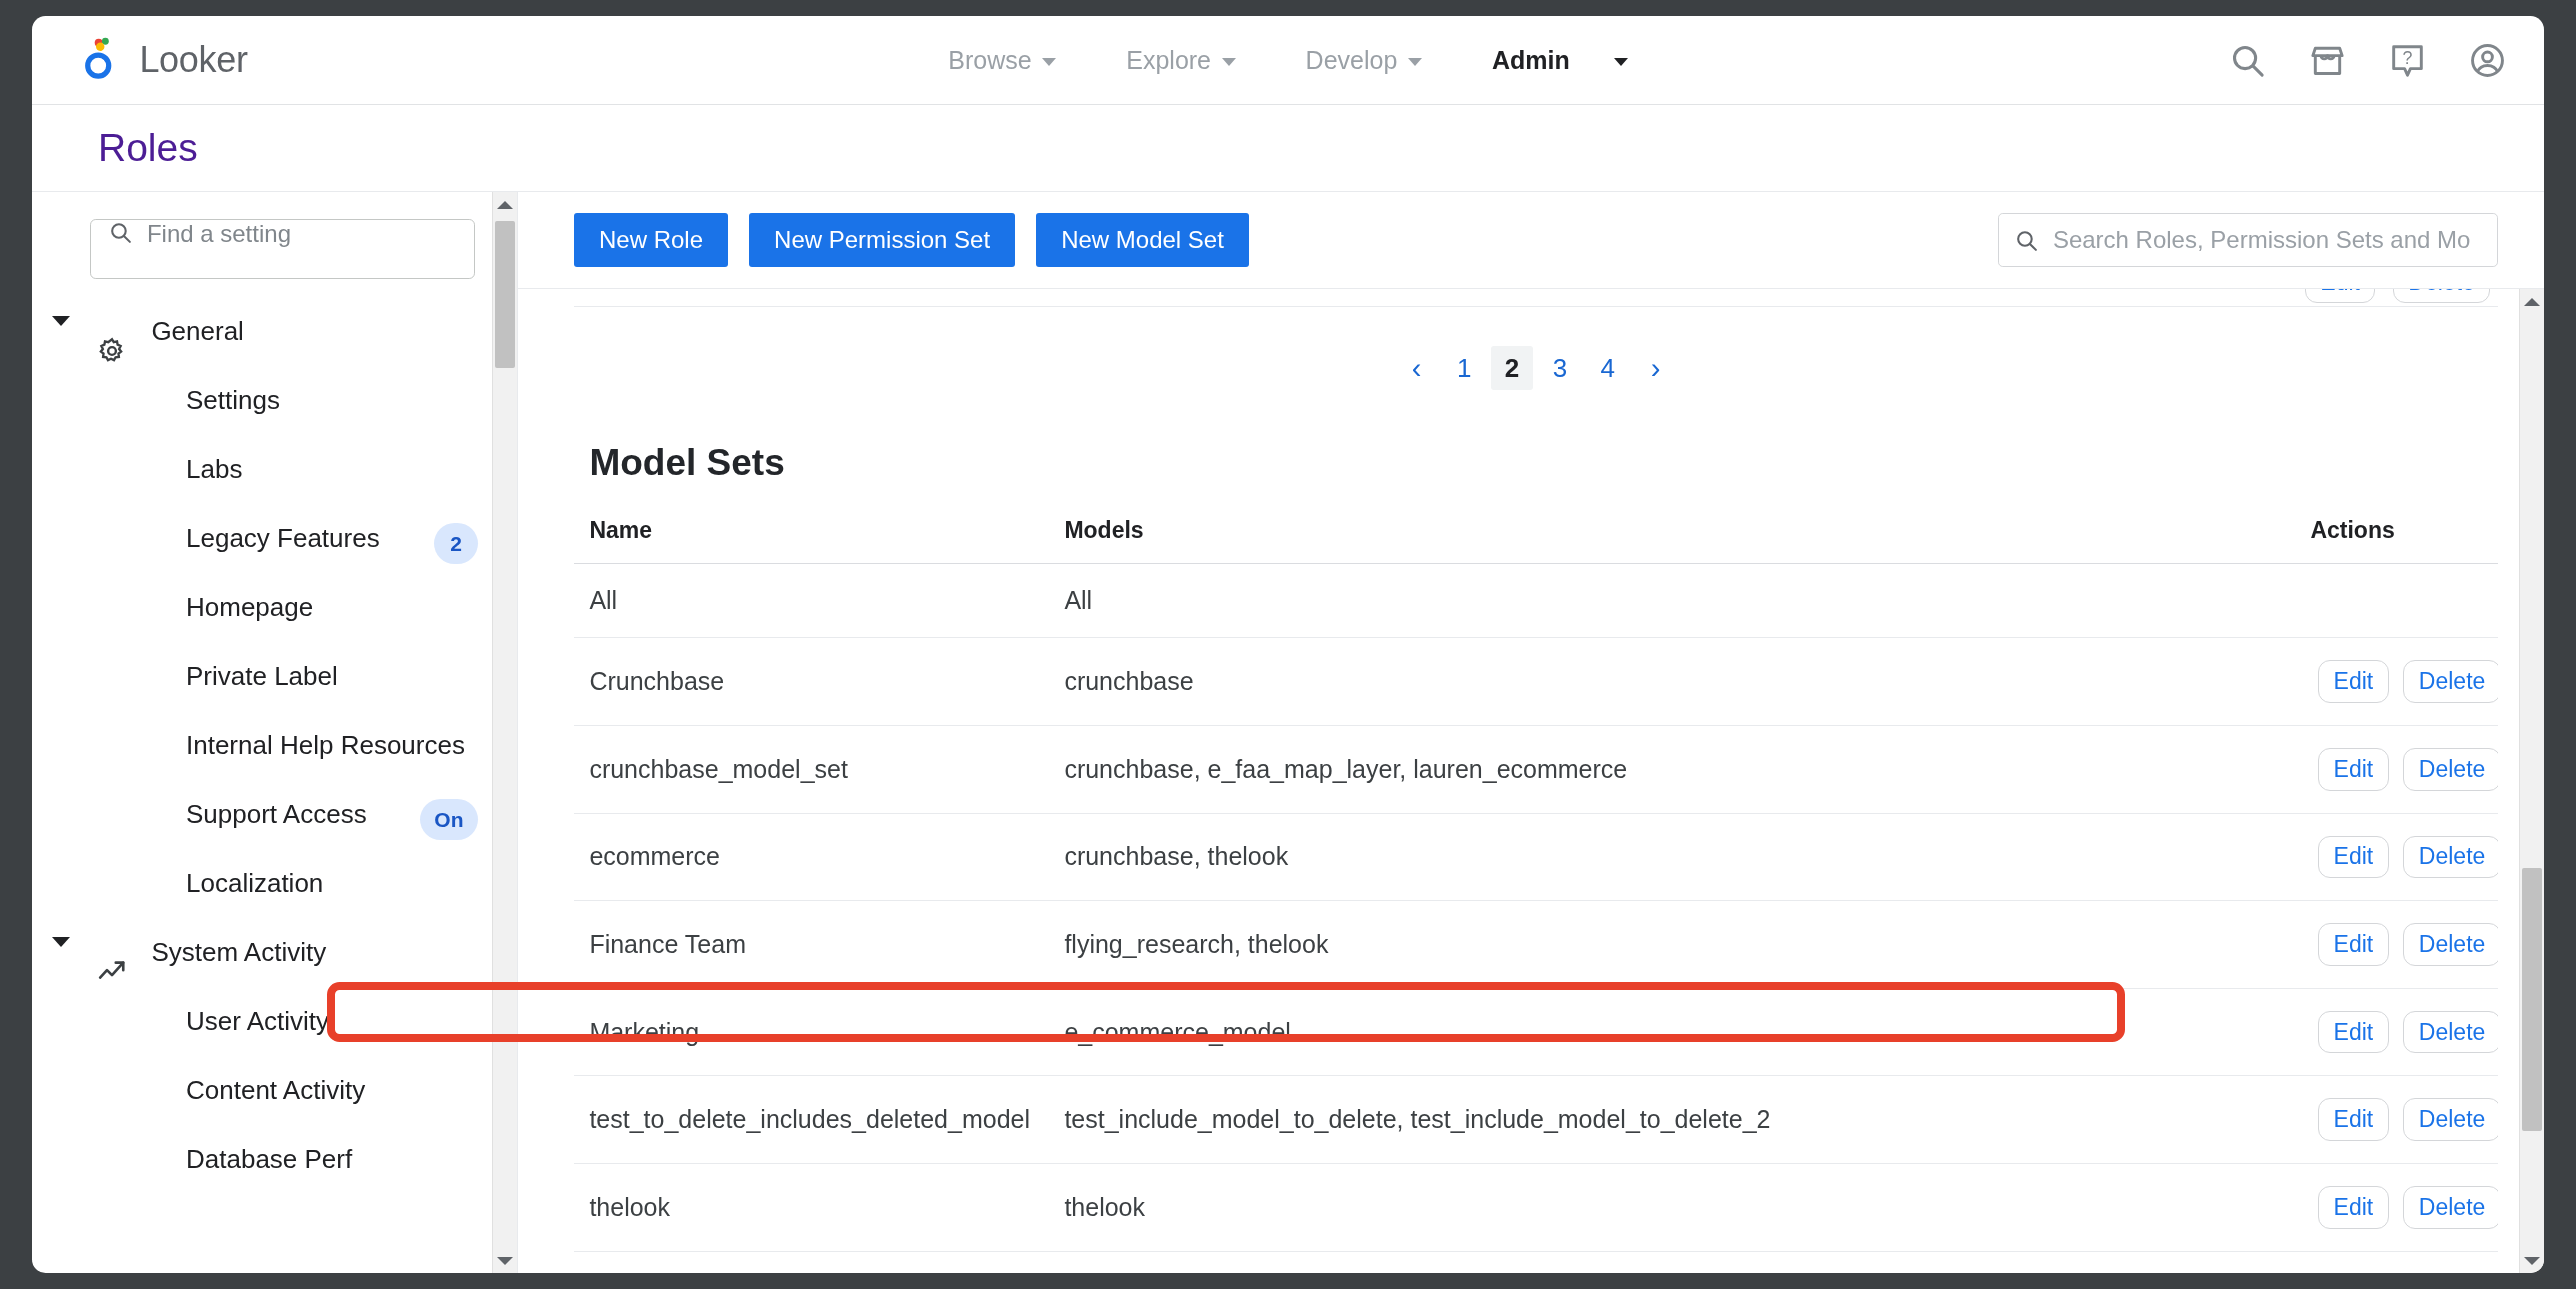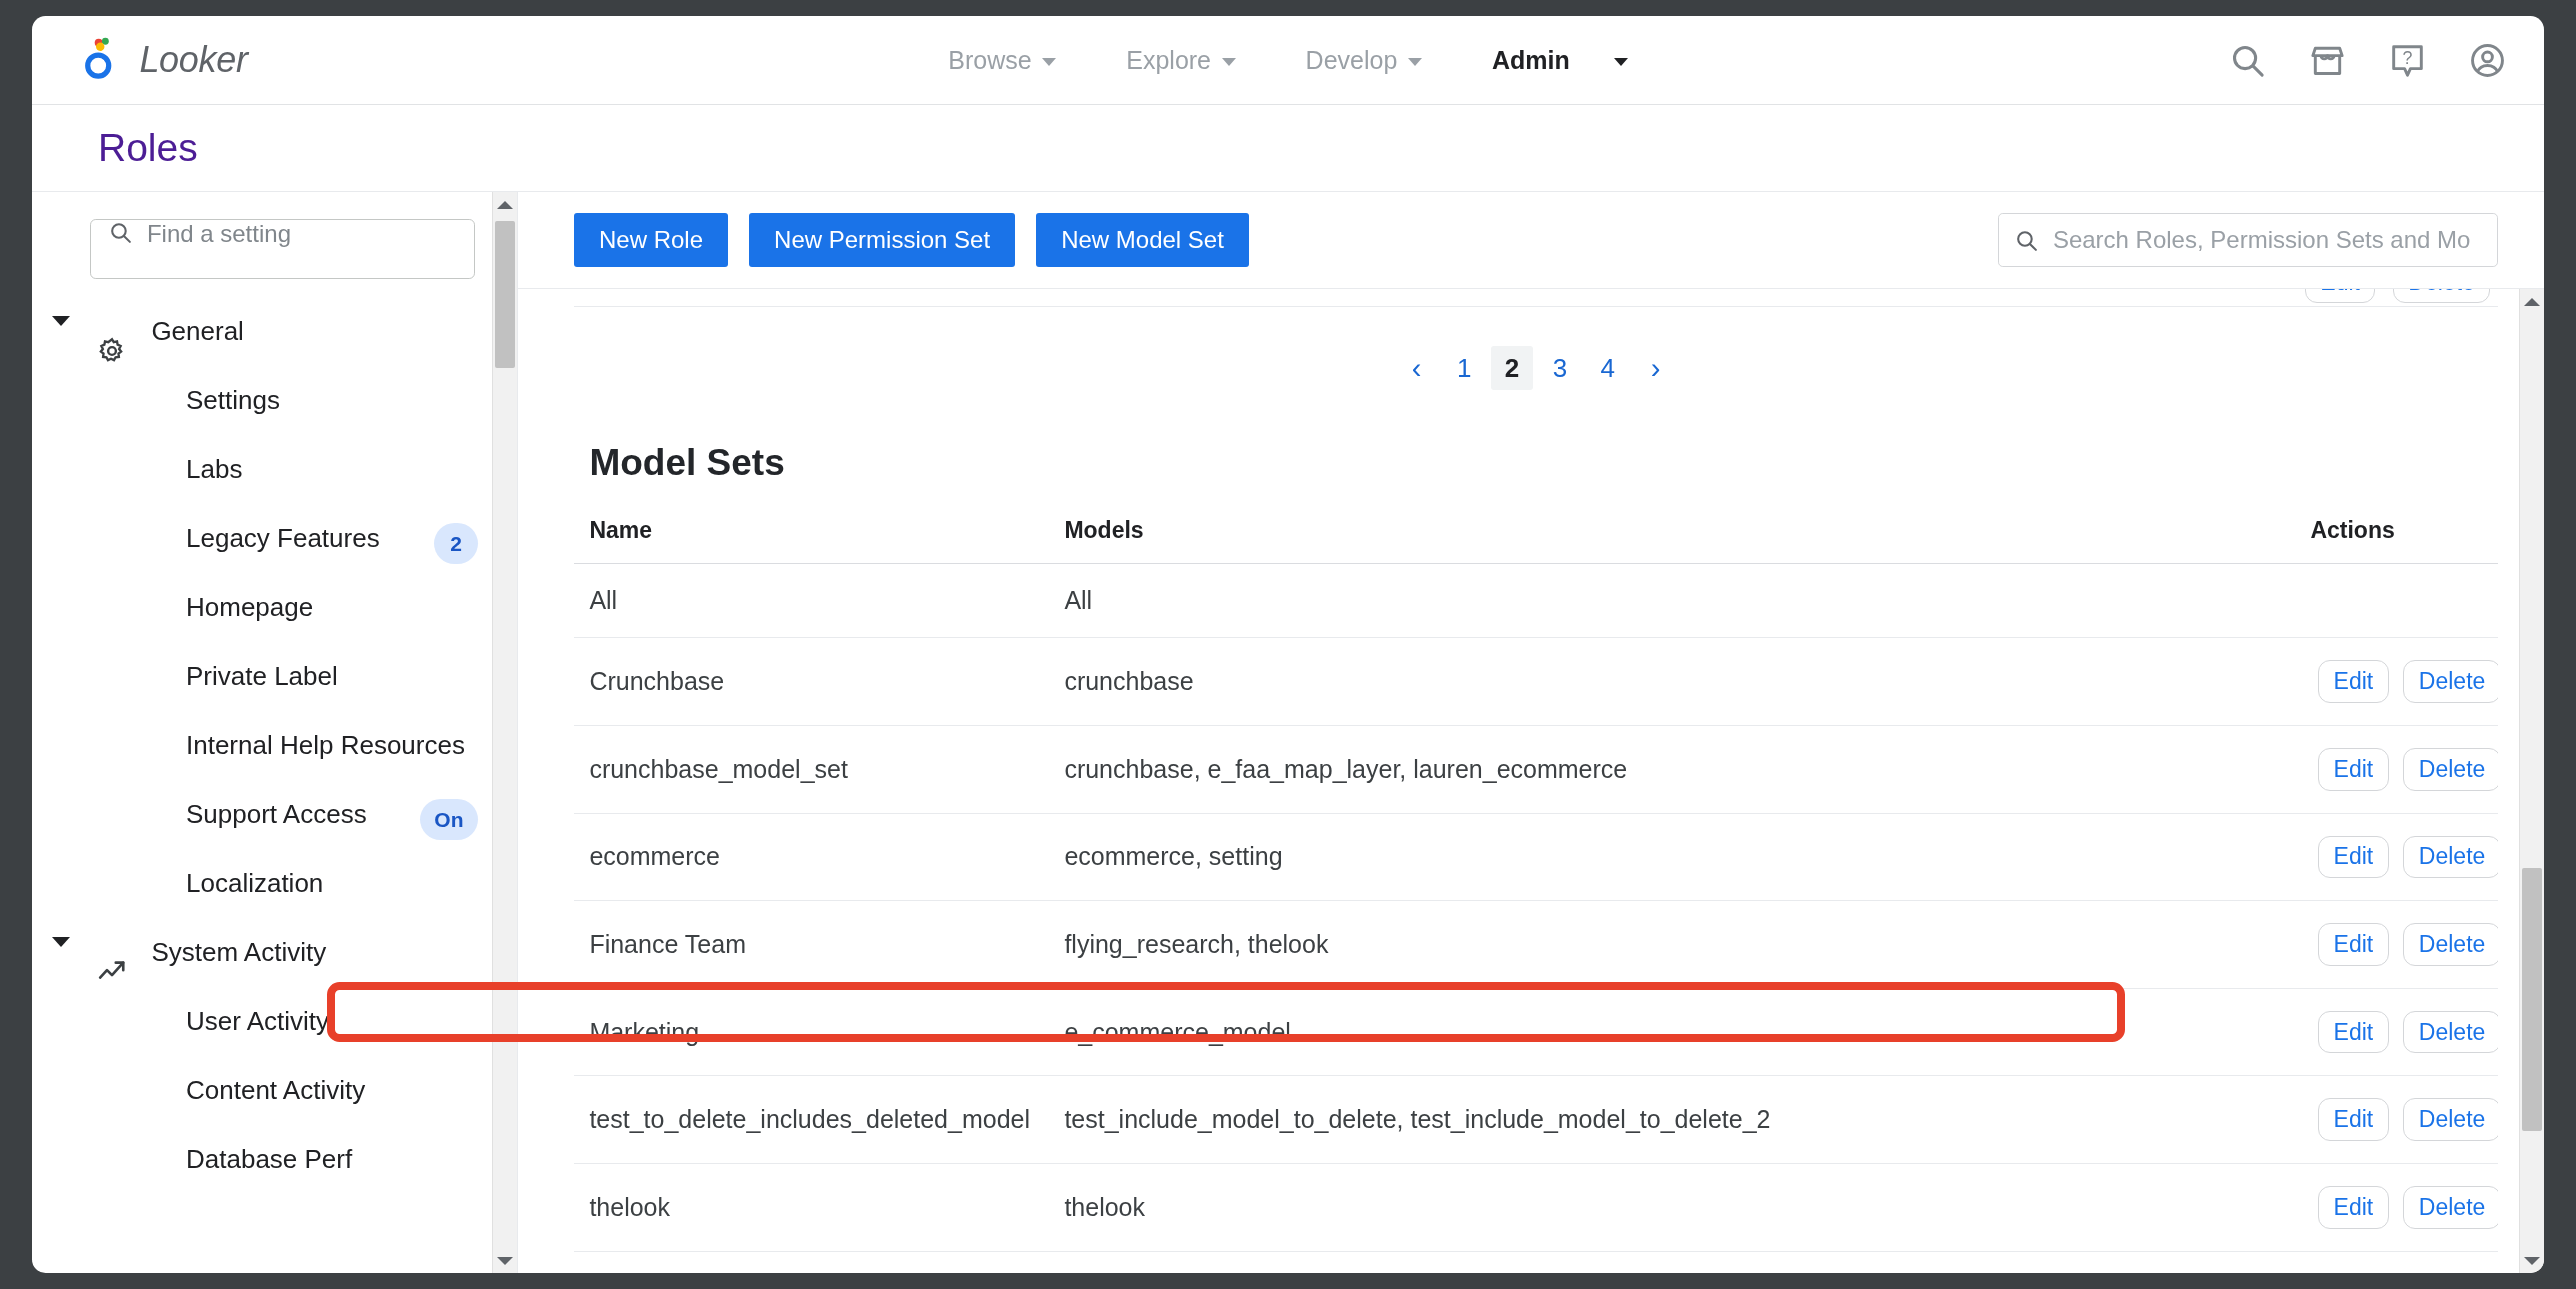--- a/index.html
+++ b/index.html
@@ -34,21 +34,20 @@
     align-items: center;
     padding: 0 37px 0 50px;
     position: relative;
   }
   .brand { display: flex; align-items: center; gap: 15.4px; }
   .brand-logo { width: 42px; height: 46px; position: relative; }
   .brand-name {
     font-size: 36px;
     color: #5f6368;
     letter-spacing: -0.3px;
-    font-style: italic;
   }
 
   .nav-center {
     position: absolute;
     left: 0; right: 0;
     display: flex;
     justify-content: center;
     gap: 0px;
     pointer-events: none;
   }
@@ -613,21 +612,21 @@
               <tr>
                 <td>crunchbase_model_set</td>
                 <td>crunchbase, e_faa_map_layer, lauren_ecommerce</td>
                 <td class="td-actions">
                   <button class="btn-link">Edit</button>
                   <button class="btn-link">Delete</button>
                 </td>
               </tr>
               <tr>
                 <td>ecommerce</td>
-                <td>ecommerce, setting</td>
+                <td>crunchbase, thelook</td>
                 <td class="td-actions">
                   <button class="btn-link">Edit</button>
                   <button class="btn-link">Delete</button>
                 </td>
               </tr>
               <tr>
                 <td>Finance Team</td>
                 <td>flying_research, thelook</td>
                 <td class="td-actions">
                   <button class="btn-link">Edit</button>

